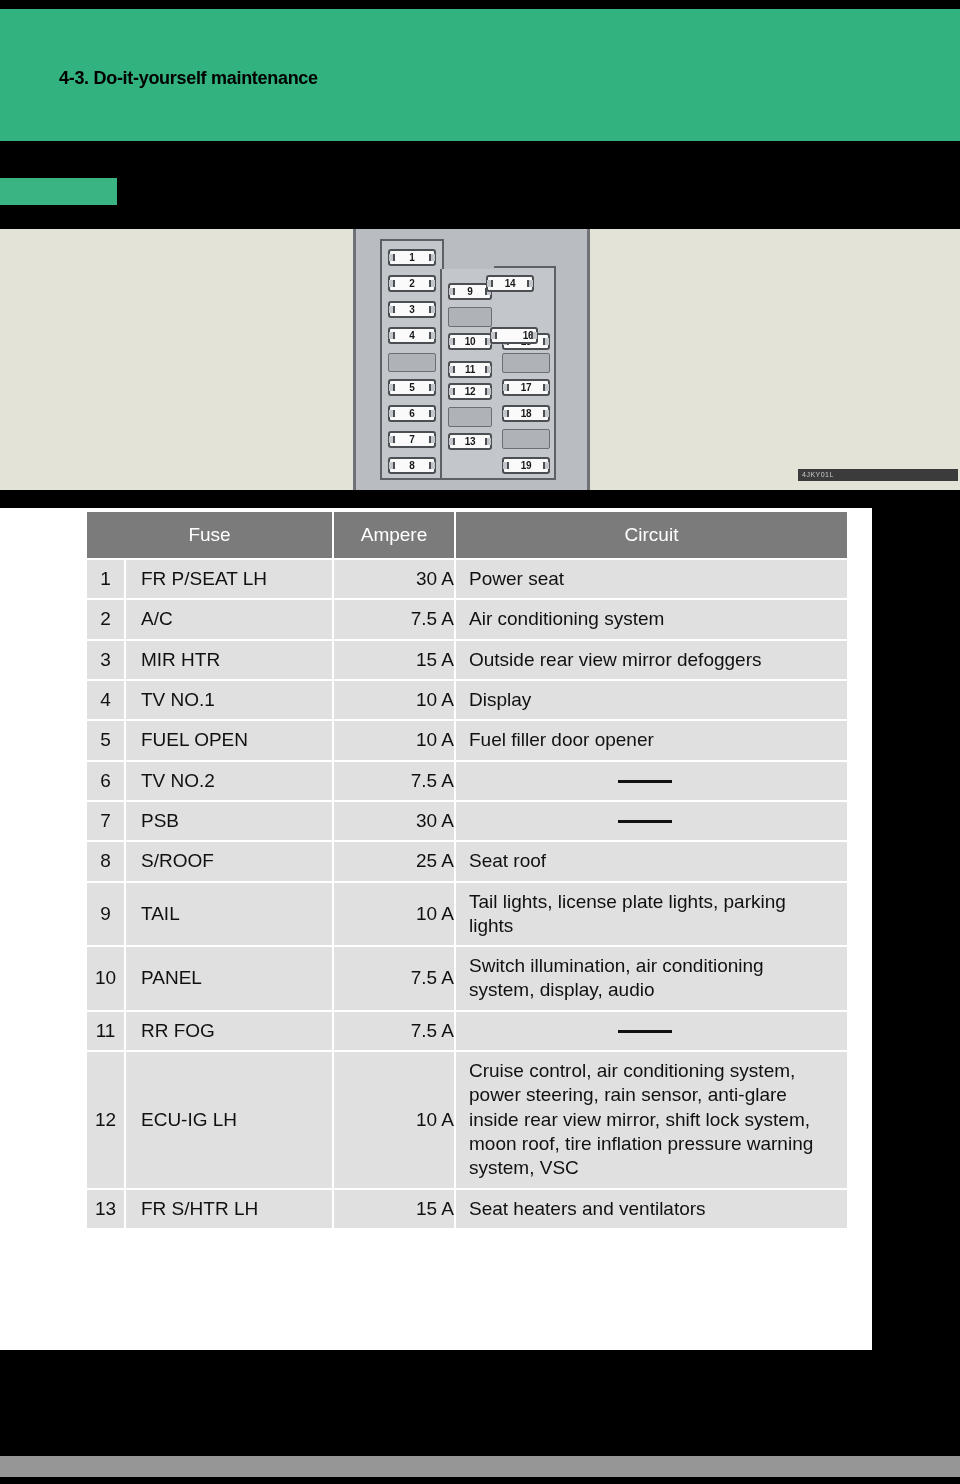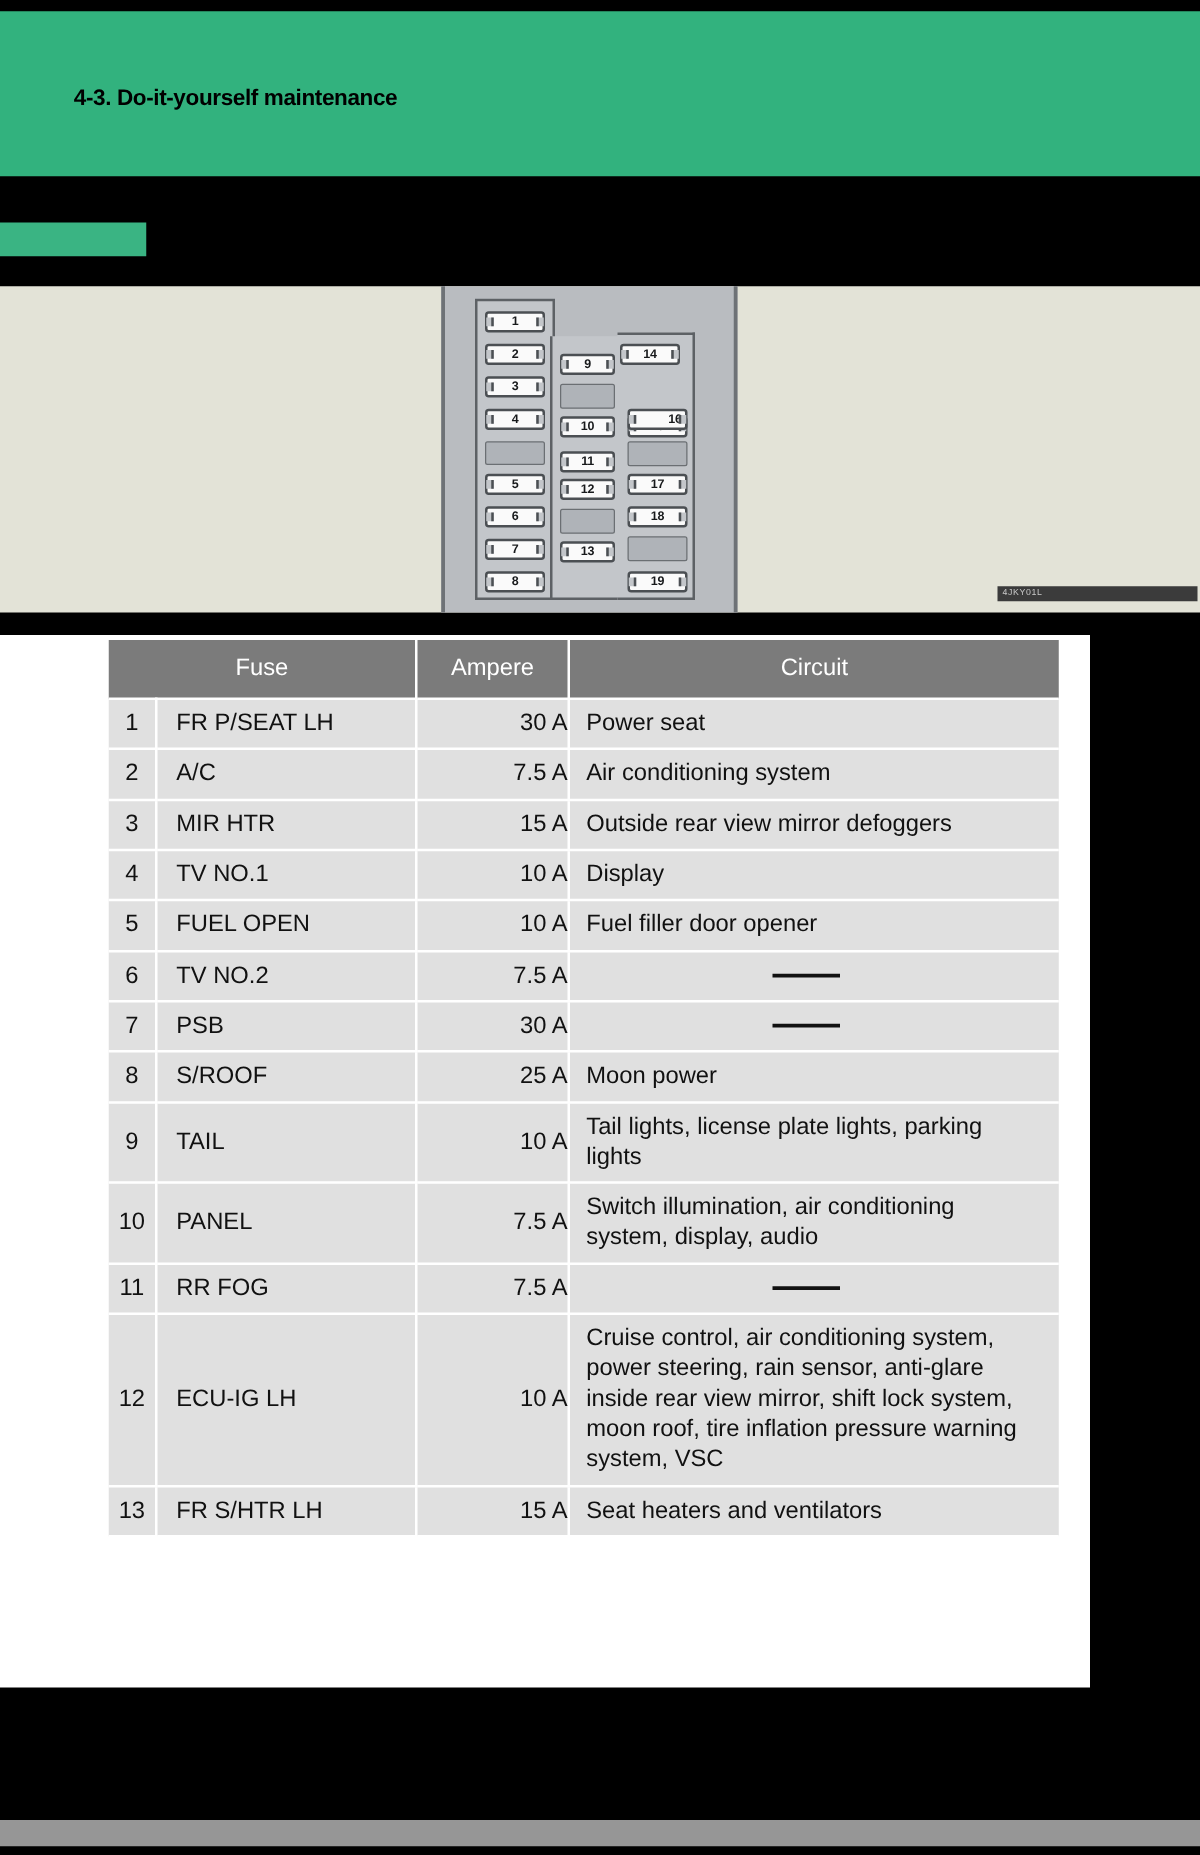--- a/index.html
+++ b/index.html
@@ -238,23 +238,23 @@
     <div class="slot" style="left:32px;  top:228px; width:48px; height:17px;">8</div>
 
     <div class="slot" style="left:92px;  top:54px;  width:44px; height:17px;">9</div>
     <div class="blank-slot" style="left:92px; top:78px; width:44px; height:20px;"></div>
     <div class="slot" style="left:92px;  top:104px; width:44px; height:17px;">10</div>
     <div class="slot" style="left:92px;  top:132px; width:44px; height:17px;">11</div>
     <div class="slot" style="left:92px;  top:154px; width:44px; height:17px;">12</div>
     <div class="blank-slot" style="left:92px; top:178px; width:44px; height:20px;"></div>
     <div class="slot" style="left:92px;  top:204px; width:44px; height:17px;">13</div>
 
-    <div class="slot" style="left:140px; top:46px;  width:48px; height:17px;">14</div>
+    <div class="slot" style="left:130px; top:46px;  width:48px; height:17px;">14</div>
     <div class="slot" style="left:146px; top:72px;  width:48px; height:17px;margin-top:32px;">15</div>
-    <div class="slot" style="left:146px; top:98px;  width:48px; height:17px;padding-left:28px;">16</div>
+    <div class="slot" style="left:134px; top:98px;  width:48px; height:17px;padding-left:28px;">16</div>
     <div class="blank-slot" style="left:146px; top:124px; width:48px; height:20px;"></div>
     <div class="slot" style="left:146px; top:150px; width:48px; height:17px;">17</div>
     <div class="slot" style="left:146px; top:176px; width:48px; height:17px;">18</div>
     <div class="blank-slot" style="left:146px; top:200px; width:48px; height:20px;"></div>
     <div class="slot" style="left:146px; top:228px; width:48px; height:17px;">19</div>
   </div>
 
   <div class="watermark">4JKY01L</div>
 </div>
 
@@ -313,21 +313,21 @@
       <tr>
         <td class="cell-no">7</td>
         <td class="cell-fuse">PSB</td>
         <td class="cell-amp">30 A</td>
         <td class="cell-circ dash"><span class="dashmark"></span></td>
       </tr>
       <tr>
         <td class="cell-no">8</td>
         <td class="cell-fuse">S/ROOF</td>
         <td class="cell-amp">25 A</td>
-        <td class="cell-circ">Moon power</td>
+        <td class="cell-circ">Seat roof</td>
       </tr>
       <tr>
         <td class="cell-no">9</td>
         <td class="cell-fuse">TAIL</td>
         <td class="cell-amp">10 A</td>
         <td class="cell-circ">Tail lights, license plate lights, parking lights</td>
       </tr>
       <tr>
         <td class="cell-no">10</td>
         <td class="cell-fuse">PANEL</td>

